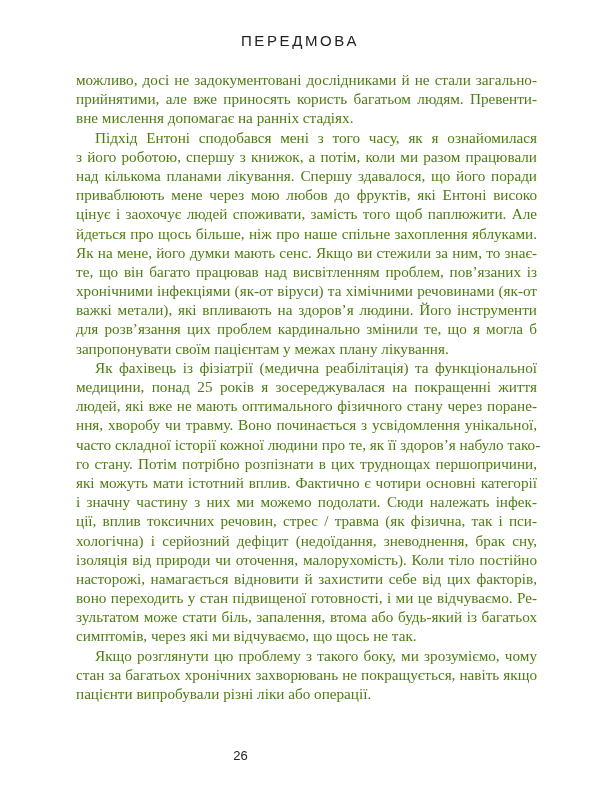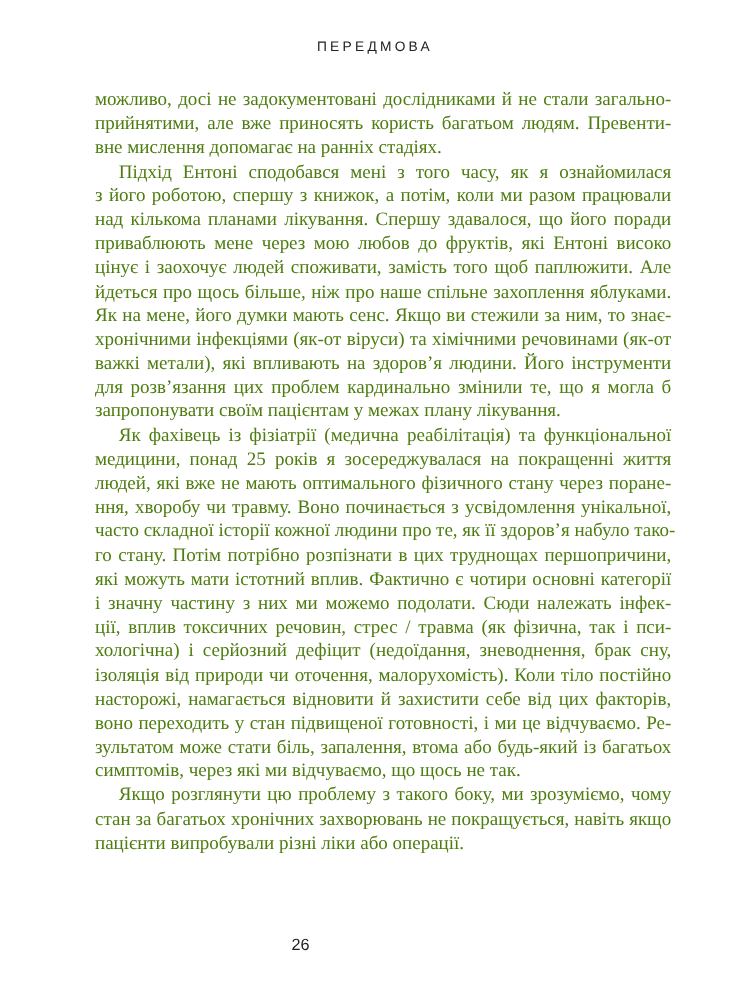--- a/index.html
+++ b/index.html
@@ -14,21 +14,21 @@
       overflow: hidden;
       color: #1a1a1a;
     }
     .running-head {
       position: absolute;
       top: 32px;
       left: 0;
       width: 600px;
       text-align: center;
       font-family: "Liberation Sans", "DejaVu Sans", sans-serif;
-      font-size: 11px;
+      font-size: 15px;
       letter-spacing: 2.6px;
       color: #222;
     }
     .text-block {
       position: absolute;
       top: 70px;
       left: 76px;
       width: 461px;
       font-family: "Liberation Serif", "DejaVu Serif", serif;
       font-size: 15.2px;
@@ -77,20 +77,21 @@
     <span class="line last">вне мислення допомагає на ранніх стадіях.</span>
   </p>
   <p>
     <span class="line first-indent">Підхід Ентоні сподобався мені з того часу, як я ознайомилася</span>
     <span class="line">з його роботою, спершу з книжок, а потім, коли ми разом працювали</span>
     <span class="line">над кількома планами лікування. Спершу здавалося, що його поради</span>
     <span class="line">приваблюють мене через мою любов до фруктів, які Ентоні високо</span>
     <span class="line">цінує і заохочує людей споживати, замість того щоб паплюжити. Але</span>
     <span class="line">йдеться про щось більше, ніж про наше спільне захоплення яблуками.</span>
     <span class="line">Як на мене, його думки мають сенс. Якщо ви стежили за ним, то знає-</span>
+    <span class="line">те, що він багато працював над висвітленням проблем, пов’язаних із</span>
     <span class="line">хронічними інфекціями (як-от віруси) та хімічними речовинами (як-от</span>
     <span class="line">важкі метали), які впливають на здоров’я людини. Його інструменти</span>
     <span class="line">для розв’язання цих проблем кардинально змінили те, що я могла б</span>
     <span class="line last">запропонувати своїм пацієнтам у межах плану лікування.</span>
   </p>
   <p>
     <span class="line first-indent">Як фахівець із фізіатрії (медична реабілітація) та функціональної</span>
     <span class="line">медицини, понад 25 років я зосереджувалася на покращенні життя</span>
     <span class="line">людей, які вже не мають оптимального фізичного стану через поране-</span>
     <span class="line">ння, хворобу чи травму. Воно починається з усвідомлення унікальної,</span>

